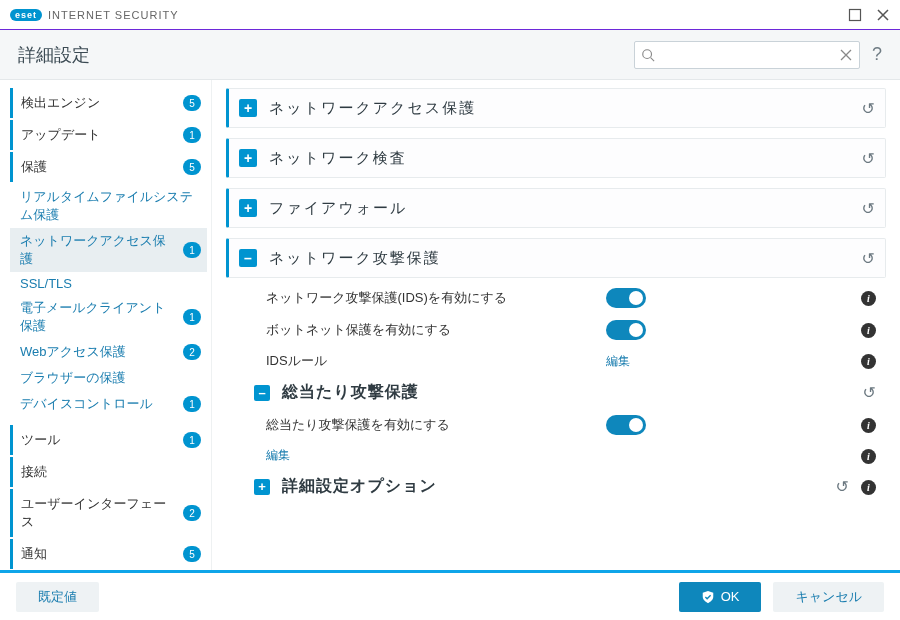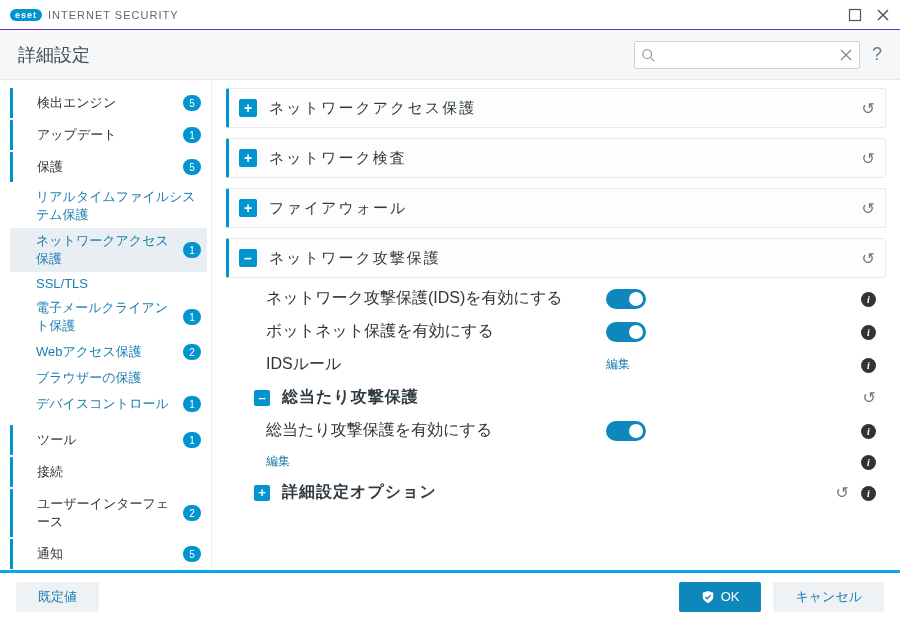--- a/index.html
+++ b/index.html
@@ -12,31 +12,31 @@
   .headerbar { height: 50px; display: flex; align-items: center; padding: 0 18px; background: #f5f7f8; border-bottom: 1px solid #e4e8ea; }
   .headerbar .title { font-size: 18px; color: #3b4a53; }
   .headerbar .search { margin-left: auto; display: flex; align-items: center; background: #fff; border: 1px solid #c9d2d8; border-radius: 2px; height: 28px; width: 226px; padding: 0 6px; }
   .headerbar .search input { border: none; outline: none; flex: 1; font-size: 13px; }
   .headerbar .help { margin-left: 12px; color: #6f7c84; font-size: 18px; cursor: pointer; }
   .body { display: flex; height: 490px; }
   .sidebar { width: 212px; padding: 8px 4px 8px 10px; overflow-y: auto; border-right:1px solid #eef1f2;}
   .side-item { display: flex; align-items: center; padding: 6px 6px 6px 8px; border-left: 3px solid #0094d0; margin-bottom: 2px; cursor: pointer; }
   .side-sub { display: flex; align-items: center; padding: 4px 6px 4px 10px; color: #1a7daf; cursor: pointer; font-size: 13px; }
   .side-sub.active { background: #e8eef1; }
-  .side-label { flex: 1; margin-left: 16px; }
+  .side-label { flex: 1; }
   .badge { background: #0094d0; color: #fff; font-size: 10px; border-radius: 9px; min-width: 18px; height: 16px; display: inline-flex; align-items: center; justify-content: center; padding: 0 5px; margin-left: 6px; }
   .content { flex: 1; padding: 8px 14px 0 14px; overflow-y: auto; }
   .panel { margin-bottom: 10px; }
   .panel-hdr { display: flex; align-items: center; background: #fdfdfe; border: 1px solid #e7ebed; border-left: 3px solid #0094d0; border-radius: 2px; height: 40px; padding: 0 10px; cursor: pointer; }
   .panel-hdr .pmark { width: 18px; height: 18px; background: #0094d0; color: #fff; display: flex; align-items: center; justify-content: center; font-weight: bold; border-radius: 2px; margin-right: 12px; font-size:14px;}
   .panel-hdr .ptitle { font-size: 15px; color: #2f3b42; letter-spacing: 2px; }
   .panel-hdr .reset { margin-left: auto; color: #6b7880; font-size: 16px; }
   .panel-body { padding: 4px 10px 4px 10px; }
   .row { display: flex; align-items: center; padding: 6px 0 6px 30px; }
-  .row .rlabel { flex: 0 0 340px; font-size: 16px; color: #333; }
+  .row .rlabel { flex: 0 0 340px; font-size: 13px; color: #333; }
   .row .rcontrol { flex: 0 0 140px; }
   .row .rlink { color: #1a7daf; font-size: 12px; cursor: pointer; }
   .row .info { margin-left: auto; color: #333; }
   .toggle { width: 40px; height: 20px; background: #0e87bc; border-radius: 10px; position: relative; cursor: pointer; }
   .toggle .knob { width: 14px; height: 14px; background: #fff; border-radius: 50%; position: absolute; top: 3px; right: 3px; }
   .subhdr { display: flex; align-items: center; padding: 6px 0 6px 18px; }
   .subhdr .pmark { width: 16px; height: 16px; background: #0094d0; color: #fff; display:flex;align-items:center;justify-content:center;border-radius:2px;font-size:13px;font-weight:bold;margin-right:12px;}
   .subhdr .stitle { font-size: 16px; color: #2f3b42; letter-spacing:1px;font-weight:bold;}
   .subhdr .reset { margin-left: auto; color: #6b7880; font-size: 16px; }
   .subhdr .info { margin-left: 12px; color:#333;}

